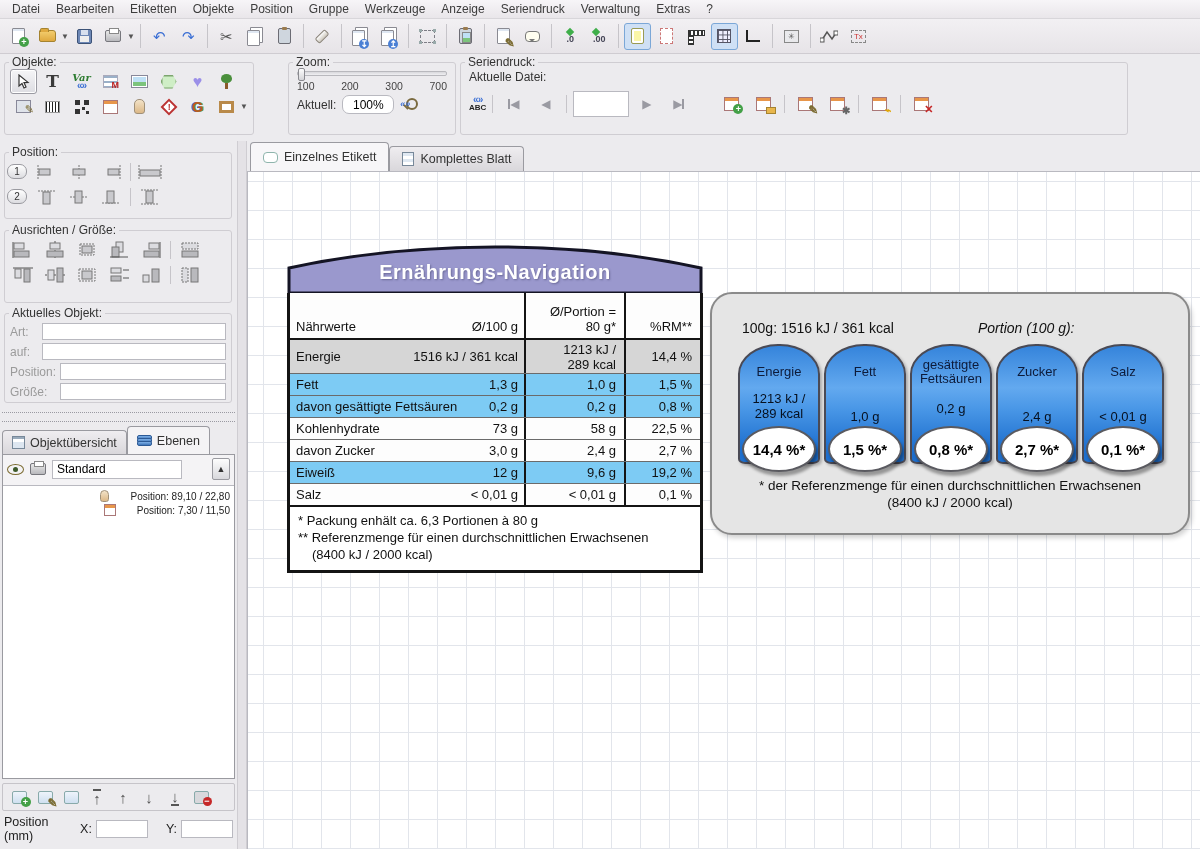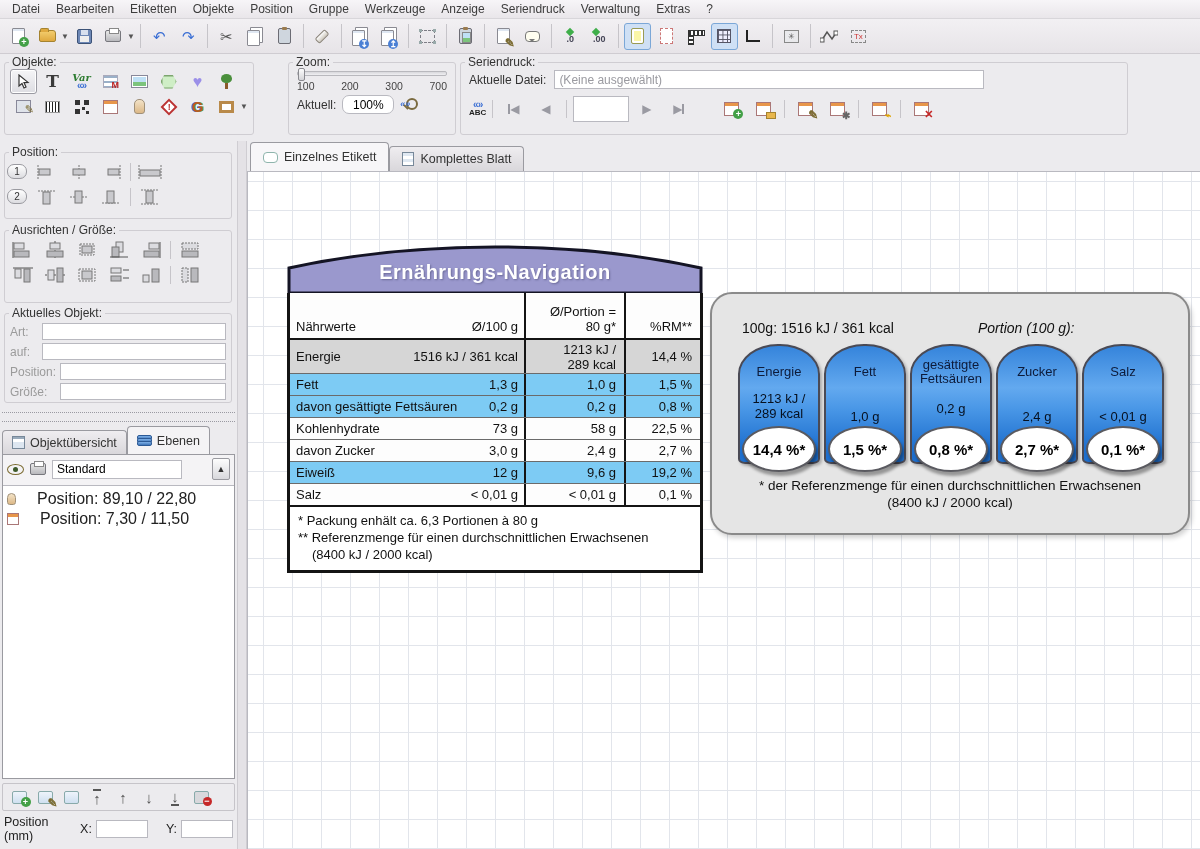--- a/index.html
+++ b/index.html
@@ -127,21 +127,21 @@
   .i-layers i{ position:absolute;left:0;width:15px;height:5px;background:linear-gradient(#7fb2e8,#3f74b8);border-radius:2px;border:1px solid #2c5a96;}
   .i-layers i:nth-child(1){top:0;} .i-layers i:nth-child(2){top:3px;} .i-layers i:nth-child(3){top:6px;}
   .layers-panel{ margin:0 2px; border:1px solid #9a9aa0; background:#f4f3f5; height:325px; position:relative; z-index:1;}
   .layers-head{ display:flex; align-items:center; gap:6px; padding:3px 4px; }
   .i-eye{ width:17px;height:11px;position:relative;}
   .i-eye::before{content:"";position:absolute;inset:0;border:1.5px solid #7a6a2f;border-radius:50%;}
   .i-eye::after{content:"";position:absolute;left:6px;top:3px;width:5px;height:5px;background:#3d5a2a;border-radius:50%;}
   .upbtn{ margin-left:auto; width:18px; height:22px; border:1px solid #9a9aa0; background:linear-gradient(#fdfdfd,#d8d8dc); border-radius:2px;
     font-size:9px; color:#333; display:flex;align-items:center;justify-content:center;}
   .layers-list{ background:#fff; border-top:1px solid #b9b9c0; position:absolute; left:0; right:0; top:30px; bottom:0; padding:3px 4px; }
-  .litem{ display:flex; align-items:center; gap:21px; padding:1px 0; font-size:16px; color:#222;}
+  .litem{ display:flex; align-items:center; gap:21px; padding:1px 0; font-size:10px; color:#222;justify-content:flex-end;}
   .litem .i-capsule{ width:9px;height:12px;}
   .litem .i-windoc{ width:12px;height:12px;}
   .layer-btns{ margin:4px 2px 0 2px; border:1px solid #c6c4c9; border-radius:2px; display:flex; align-items:center; padding:2px 3px; height:28px; background:#ecebee;}
   .lbtn{ width:26px;height:22px;display:flex;align-items:center;justify-content:center;position:relative;}
   .i-layersq{ width:15px;height:13px;background:linear-gradient(#eef4fb,#cfe0f0);border:1px solid #8aa;border-radius:2px;position:relative;}
   .arr{ font-size:15px; font-weight:bold; color:#555; line-height:1;}
   .arr.top{ border-top:2px solid #555;} .arr.bot{ border-bottom:2px solid #555;}
   .b-minus{ right:-4px; bottom:-3px; width:9px;height:9px;border-radius:50%;background:#c62828;color:#fff;font-size:9px;line-height:8px;}
   .statusbar{ display:flex; align-items:center; gap:4px; padding:4px 4px 0 4px; font-size:12.5px; color:#222;}
   .statusbar .textbox{ width:52px; height:18px;}
@@ -418,21 +418,20 @@
             <i>«»</i>
           </span>
       </div>
     </div>
   </fieldset>
 
   <fieldset style="left:460px;top:0;width:668px;height:80px">
     <legend>Seriendruck:</legend>
     <div style="display:flex;align-items:center;gap:8px;padding:1px 8px 0 8px">
       <span style="font-weight:normal">Aktuelle Datei:</span>
-      <input class="textbox" style="width: 430px; color: rgb(154, 154, 160);" value="(Keine ausgewählt)">
     </div>
     <div style="display:flex;align-items:center;gap:3px;padding:6px 8px 0 8px">
       <span class="i-abc">
           <s>«»</s>
           <b>ABC</b>
         </span>
       <div class="vsep"></div>
       <div class="tbtn">
           <span class="navg"><span class="firstbar"></span>◀</span>
         </div>

